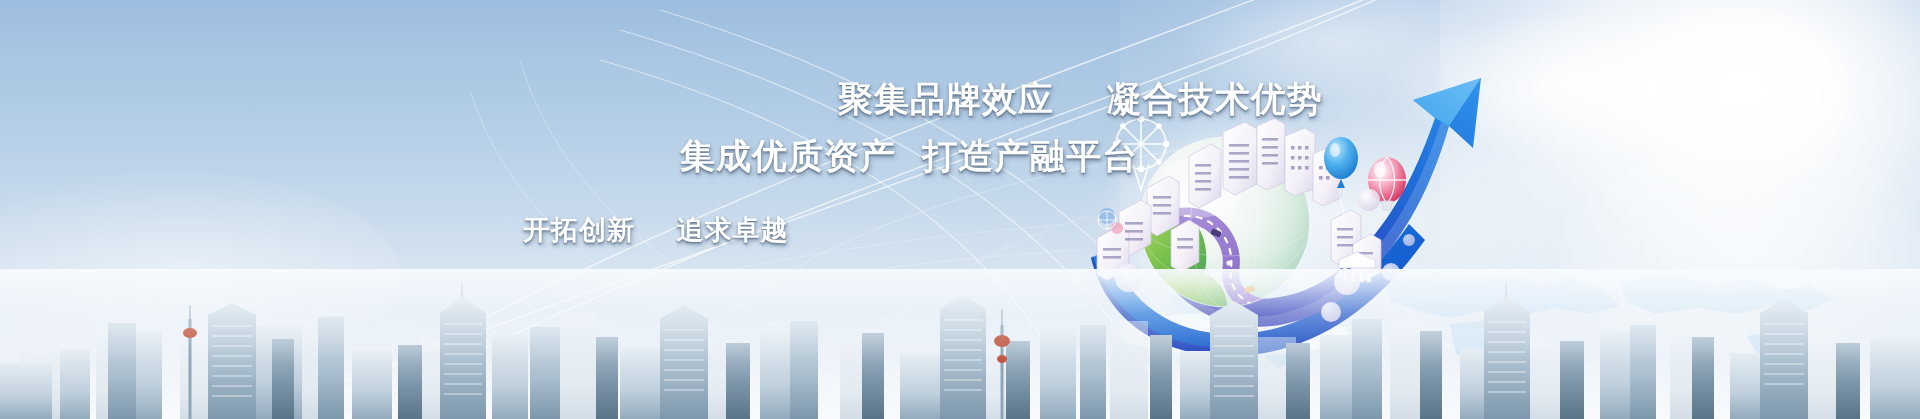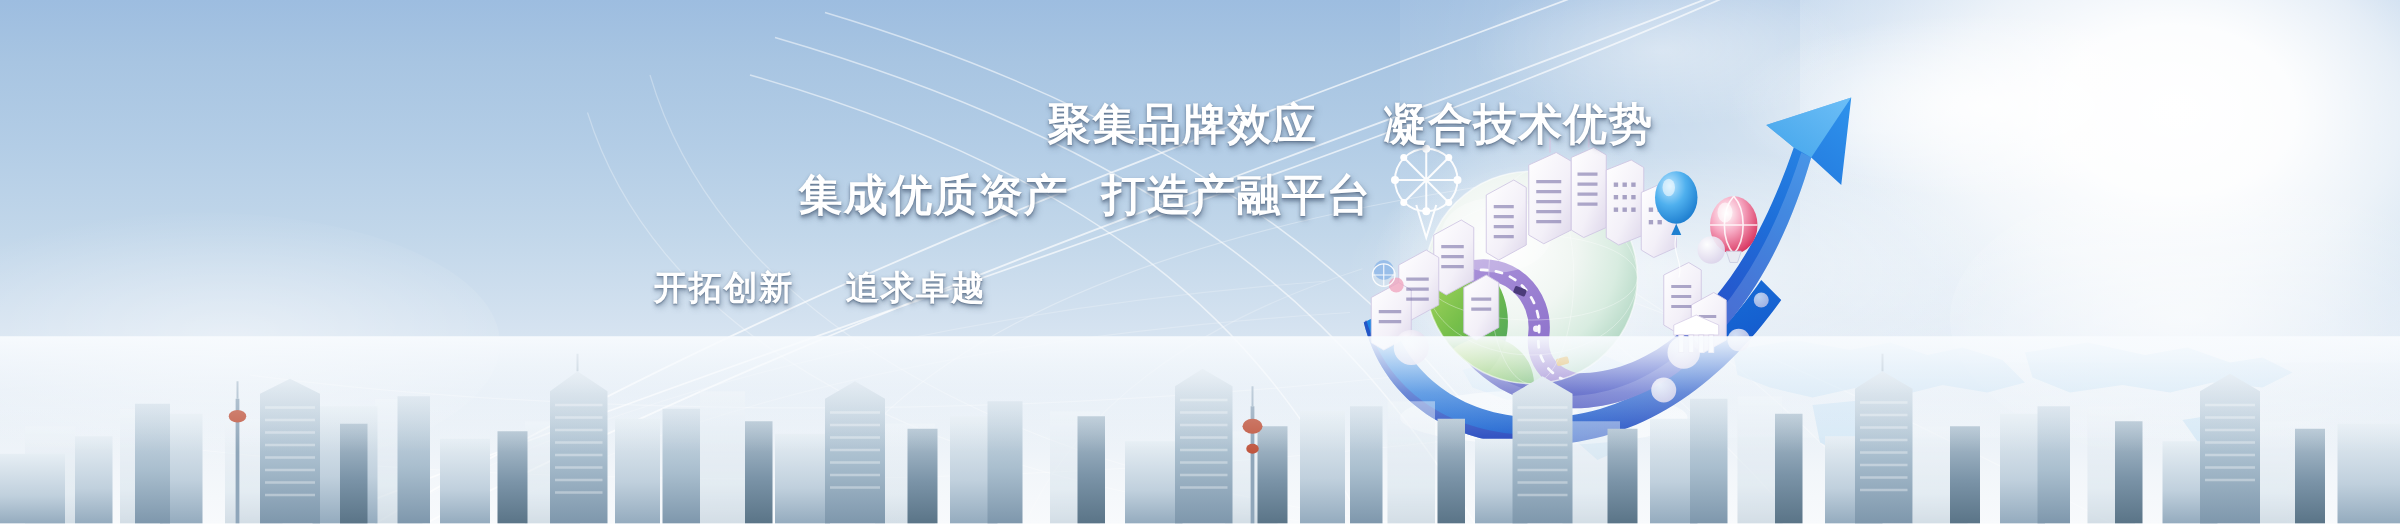--- a/index.html
+++ b/index.html
@@ -76,21 +76,21 @@
     font-weight:bold;
     letter-spacing:1px;
     white-space:pre;
     font-family:"DejaVu Sans","Liberation Sans",sans-serif;
     text-shadow:
       0 2px 3px rgba(90,110,135,.70),
       0 1px 1px rgba(80,100,125,.55),
       2px 3px 5px rgba(95,115,140,.40);
   }
   #slogan-line-1{left:838px; top:52px;  font-size:35px;margin-top:24px;}
-  #slogan-line-2{left:639px; top:133px; font-size:35px;}
+  #slogan-line-2{left:680px; top:133px; font-size:35px;}
   #slogan-line-3{left:523px; top:212px; font-size:27px;}
 
   
   #city-skyline{
     position:absolute;left:0;bottom:0;width:1920px;height:140px;
   }
   #skyline-haze{
     position:absolute;left:0;bottom:0;width:1920px;height:150px;
     background:linear-gradient(to bottom, rgba(248,251,254,.95) 0%, rgba(248,251,254,.35) 30%, rgba(255,255,255,0) 62%);
     pointer-events:none;

